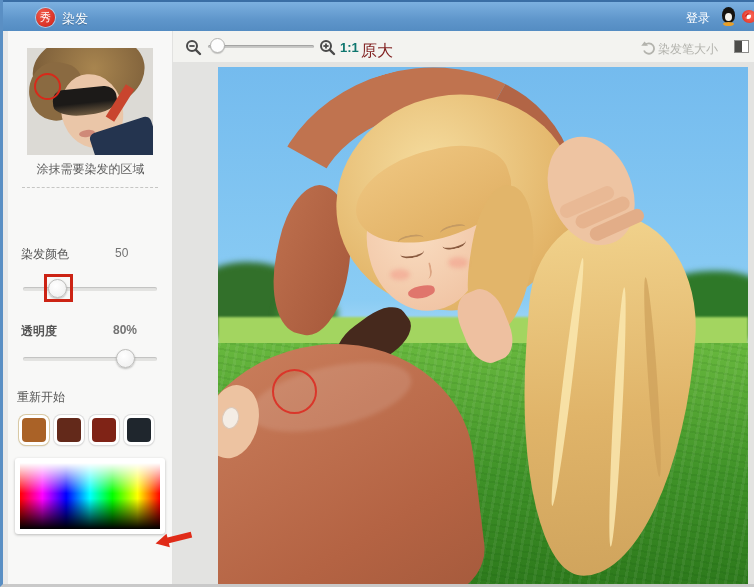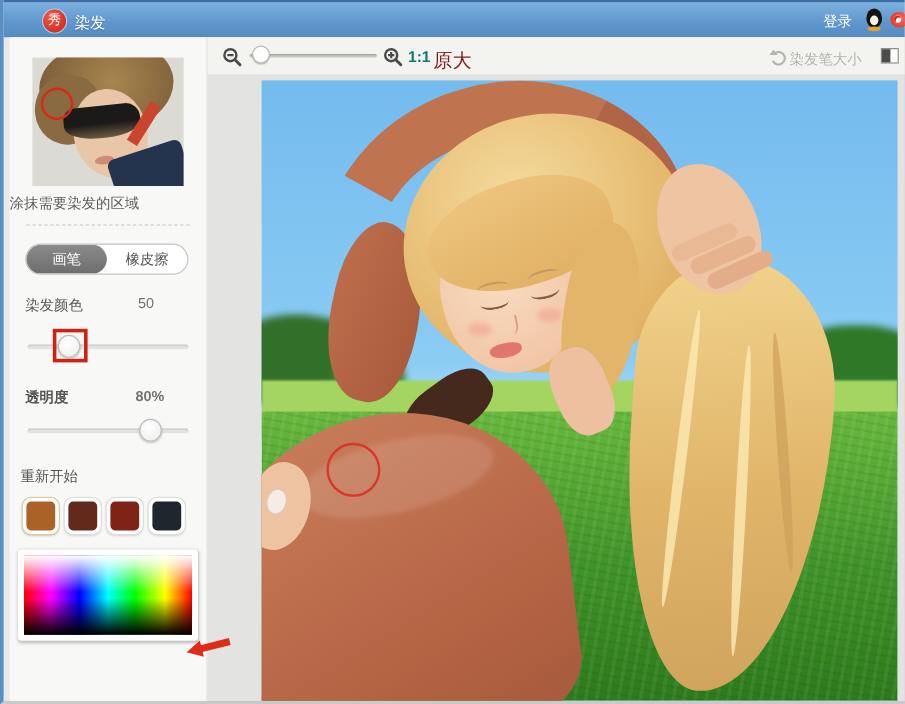--- a/index.html
+++ b/index.html
@@ -23,21 +23,21 @@
   .sidebar { position:absolute; left:5px; top:31px; width:165px; height:553px; background:#f8f8f7; border-right:1px solid #e2e2e0; }
   .thumb { position:absolute; left:19px; top:17px; width:126px; height:107px; background:#dcdad5; overflow:hidden; }
   .t-hair { position:absolute; left:6px; top:-14px; width:112px; height:78px; background:radial-gradient(circle at 55% 45%,#a8854f,#7d5f3a 80%); border-radius:48% 52% 55% 45%; transform:rotate(-8deg); }
   .t-hair2 { position:absolute; left:2px; top:14px; width:52px; height:58px; background:#8a6a41; border-radius:50% 40% 45% 55%; transform:rotate(14deg); }
   .t-face { position:absolute; left:34px; top:26px; width:62px; height:74px; background:#eac6a8; border-radius:46% 54% 45% 55%; transform:rotate(-4deg); }
   .t-glasses { position:absolute; left:26px; top:40px; width:64px; height:27px; background:linear-gradient(180deg,#1c1a18 55%,#6e5a40); border-radius:10px 12px 45% 45%; transform:rotate(-6deg); }
   .t-arm { position:absolute; left:88px; top:36px; width:10px; height:38px; background:#c9452e; transform:rotate(32deg); }
   .t-lips { position:absolute; left:52px; top:82px; width:16px; height:7px; background:#cf8a78; border-radius:50%; transform:rotate(-8deg); }
   .t-collar { position:absolute; left:66px; top:76px; width:64px; height:40px; background:#24344f; transform:rotate(-18deg); border-radius:6px; }
   .t-circle { position:absolute; left:7px; top:25px; width:27px; height:27px; border:2px solid #d8291a; border-radius:50%; }
-  .caption { position:absolute; left:0; top:130px; width:165px; text-align:left; font-size:12px; color:#5c5c5c; }
+  .caption { position:absolute; left:0; top:130px; width:165px; text-align:center; font-size:12px; color:#5c5c5c; }
   .dashline { position:absolute; left:14px; top:156px; width:136px; border-top:1px dashed #c6c6c4; }
   .segmented { position:absolute; left:13px; top:172px; width:136px; height:26px; background:#fff; border:1px solid #c3c3c1; border-radius:14px; display:flex; overflow:hidden; }
   .seg { flex:1; font-size:12px; line-height:24px; text-align:center; color:#555; cursor:pointer; }
   .seg.active { background:linear-gradient(180deg,#8a8a8a,#6e6e6e); color:#fff; border-radius:13px; }
   .row-label { position:absolute; font-size:12px; color:#555; }
   .row-value { position:absolute; font-size:12px; color:#737373; }
   .slider-track { position:absolute; height:4px; background:#e3e3e1; border-radius:2px; box-shadow:inset 0 1px 1px rgba(0,0,0,.15); }
   .slider-handle { position:absolute; width:19px; height:19px; background:radial-gradient(circle at 40% 35%,#ffffff,#ececec); border:1px solid #bdbdbb; border-radius:50%; box-shadow:0 1px 2px rgba(0,0,0,.25); cursor:pointer; }
   .ann-rect { position:absolute; left:36px; top:243px; width:29px; height:28px; border:3px solid #cc2314; z-index:5; }
   .swatch { position:absolute; top:384px; width:30px; height:30px; border-radius:7px; border:3px solid #fff; box-shadow:0 0 0 1px #ddd,0 1px 2px rgba(0,0,0,.15); cursor:pointer; }
@@ -131,24 +131,20 @@
       <div class="ph t-glasses" style="position:absolute;"></div>
       <div class="ph t-arm" style="position:absolute;"></div>
       <div class="ph t-lips" style="position:absolute;"></div>
       <div class="ph t-collar" style="position:absolute;"></div>
       <div class="t-circle"></div>
     </div>
 
     <div class="caption">涂抹需要染发的区域</div>
     <div class="dashline"></div>
 
-    <div class="segmented">
-      <div class="seg active">画笔</div>
-      <div class="seg">橡皮擦</div>
-    </div>
 
     <div class="row-label" style="left:13px; top:215px;">染发颜色</div>
     <div class="row-value" style="left:107px; top:215px;">50</div>
 
     <div class="slider-track" style="left:15px; top:256px; width:134px;"></div>
     <div class="slider-handle" style="left:40px; top:248px;"></div>
     <div class="ann-rect"></div>
 
     <div class="row-label" style="left:13px; top:292px;font-weight:bold;">透明度</div>
     <div class="row-value" style="left:105px; top:292px;font-weight:bold;">80%</div>

